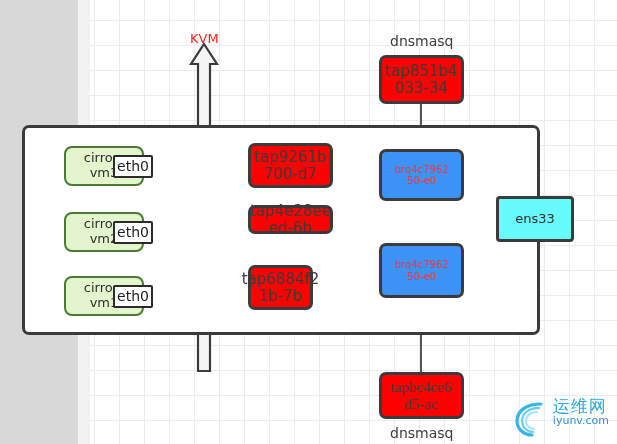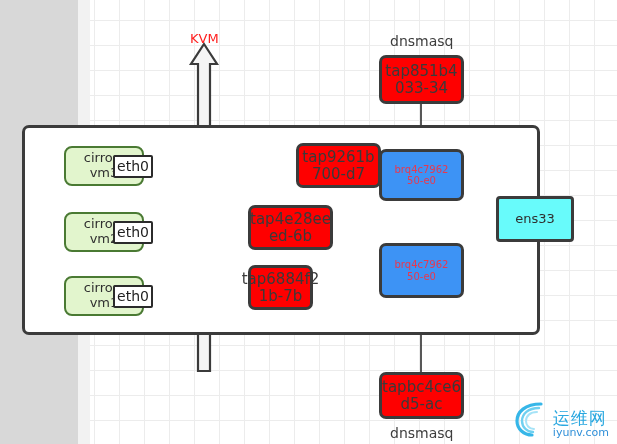--- a/index.html
+++ b/index.html
@@ -59,21 +59,21 @@
   .caption{
     position:absolute;font-size:14px;color:#3d3d3d;white-space:nowrap;
   }
   .kvm-label{
     position:absolute;font-size:13px;color:#ff2020;white-space:nowrap;
   }
   svg.wires{position:absolute;left:0;top:0;width:617px;height:444px;}
   
   .wm{
     position:absolute;right:8px;bottom:6px;
-    display:flex;align-items:flex-end;
+    display:flex;align-items:flex-start;
   }
   .wm-text{display:flex;flex-direction:column;line-height:1;}
   .wm-cn{font-size:17px;color:#2aa8e0;letter-spacing:1px;}
   .wm-en{font-size:11px;font-weight:normal;color:#2f8fd8;letter-spacing:0px;}
 </style>
 </head>
 <body>
 
 <div id="stage">
 
@@ -132,42 +132,42 @@
   </div>
   <div class="node eth" style="left:113px;top:221px;width:40px;height:23px;">eth0</div>
 
   <div class="node vm" style="left:64px;top:276px;width:80px;height:40px;">
     <span>
       <span>cirros-</span><br><span>vm1</span>
     </span>
   </div>
   <div class="node eth" style="left:113px;top:285px;width:40px;height:23px;">eth0</div>
 
-  <div class="node tap" style="left:248px;top:143px;width:85px;height:45px;margin-left:48px;">
+  <div class="node tap" style="left:248px;top:143px;width:85px;height:45px;">
     <span>
       <span>tap9261b</span><br><span>700-d7</span>
     </span>
   </div>
-  <div class="node tap" style="left:248px;top:205px;width:85px;height:45px;">
+  <div class="node tap" style="left:248px;top:205px;width:85px;height:29px;">
     <span>
       <span>tap4e28ee</span><br><span>ed-6b</span>
     </span>
   </div>
   <div class="node tap" style="left:248px;top:265px;width:65px;height:45px;">
     <span>
       <span>tap6884f2</span><br><span>1b-7b</span>
     </span>
   </div>
 
   <div class="node tap" style="left:379px;top:55px;width:85px;height:49px;">
     <span>
       <span>tap851b4</span><br><span>033-34</span>
     </span>
   </div>
-  <div class="node tap" style="left:379px;top:372px;width:85px;height:47px;">
+  <div class="node tap" style="left:379px;top:372px;width:85px;height:47px;font-family:Liberation Serif, serif;">
     <span>
       <span>tapbc4ce6</span><br><span>d5-ac</span>
     </span>
   </div>
 
   <div class="node brq" style="left:379px;top:149px;width:85px;height:52px;">
     <span>
       <span>brq4c7962</span><br><span>50-e0</span>
     </span>
   </div>

